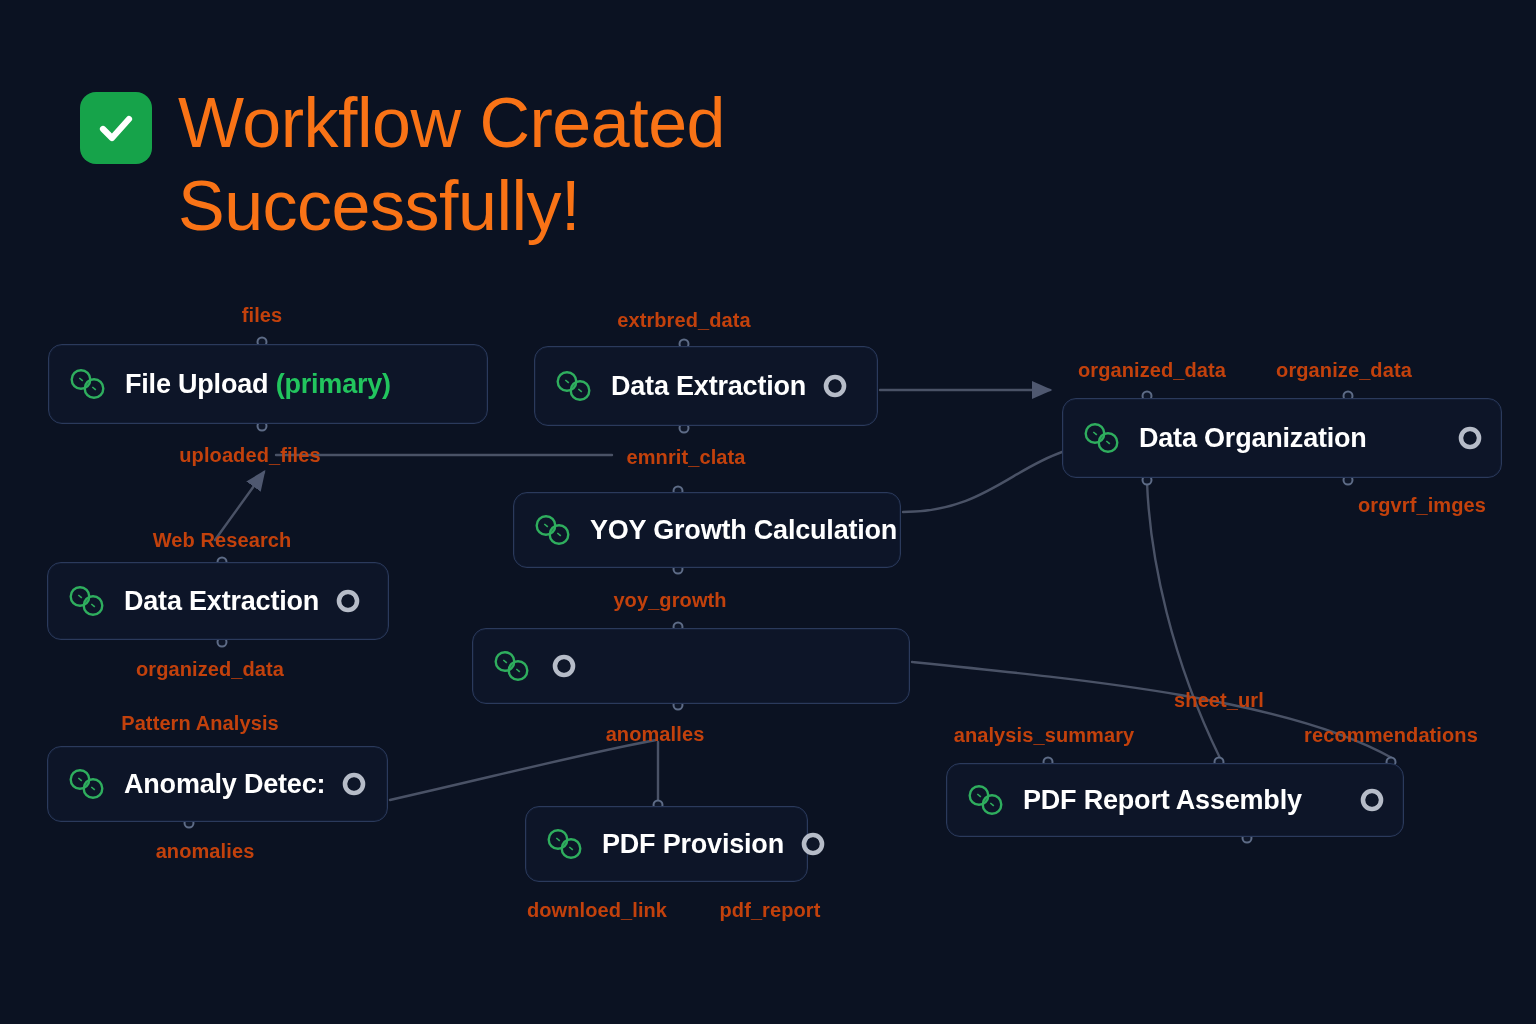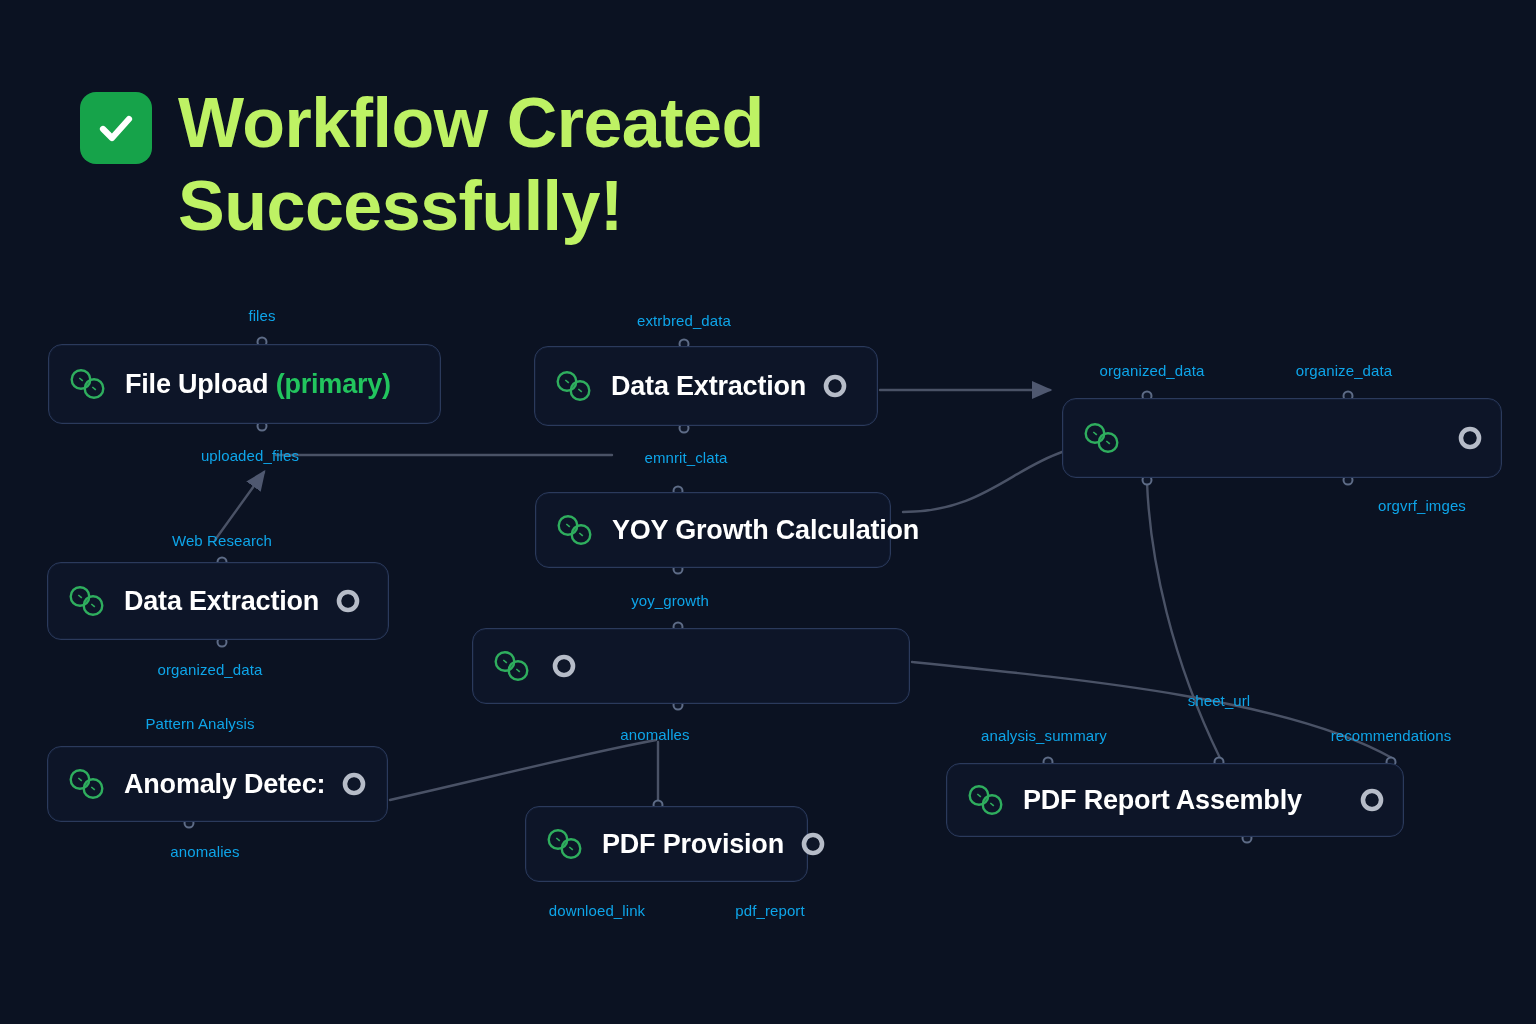--- a/index.html
+++ b/index.html
@@ -34,23 +34,23 @@
     border-radius: 16px;
     background: #16a34a;
     display: flex;
     align-items: center;
     justify-content: center;
     flex: 0 0 auto;
     margin-top: 10px;
   }
   #success-badge svg { display: block; }
   #headline {
-    color: #bef264;
+    color: #f97316;
     font-size: 70px;
-    font-weight: 700;
+    font-weight: 400;
     line-height: 1.18;
     letter-spacing: -0.5px;
     white-space: pre-line;
     max-width: 760px;
   }
 
   
   #edges {
     position: absolute;
     left: 0; top: 0;
@@ -90,23 +90,23 @@
     height: 11px;
     border-radius: 50%;
     background: #0e1628;
     border: 2.2px solid #5d6b86;
     transform: translate(-50%, -50%);
   }
 
   
   .plabel {
     position: absolute;
-    color: #0ea5e9;
-    font-size: 15px;
-    font-weight: 400;
+    color: #c2410c;
+    font-size: 20px;
+    font-weight: 700;
     white-space: nowrap;
     transform: translate(-50%, -50%);
     letter-spacing: 0.1px;
   }
 </style>
 </head>
 <body>
 
 <div id="canvas">
 
@@ -177,21 +177,21 @@
       <div class="plabel" style="left: 1044px; top: 735px;">analysis_summary</div>
       <div class="plabel" style="left: 1219px; top: 700px;">sheet_url</div>
       <div class="plabel" style="left: 1391px; top: 735px;">recommendations</div>
       <div class="plabel" style="left: 205px; top: 851px;">anomalies</div>
       <div class="plabel" style="left: 1247px; top: 822px;">final_summary</div>
       <div class="plabel" style="left: 597px; top: 910px;">downloed_link</div>
       <div class="plabel" style="left: 770px; top: 910px;">pdf_report</div>
     </div>
 
   <div id="node-layer">
-      <div class="node" style="left: 48px; top: 344px; width: 393px; height: 80px;">
+      <div class="node" style="left: 48px; top: 344px; width: 440px; height: 80px;">
         <span>
           <svg class="node-icon" width="44" height="34" viewBox="0 0 44 34">
             <circle cx="14" cy="12.5" r="9.3" fill="none" stroke="#2fae5e" stroke-width="2.4"></circle>
             <circle cx="27" cy="21.5" r="9.3" fill="none" stroke="#2fae5e" stroke-width="2.4"></circle>
             <path d="M12.3 11 L15.8 13.8" stroke="#2fae5e" stroke-width="1.6" fill="none"></path>
             <path d="M25.3 20 L28.8 22.8" stroke="#2fae5e" stroke-width="1.6" fill="none"></path>
           </svg>
         </span>
         <span class="node-title"><span>File Upload</span> <span class="primary"> (primary)</span></span>
       </div>
@@ -214,20 +214,21 @@
       </div>
       <div class="node" style="left: 1062px; top: 398px; width: 440px; height: 80px;">
         <span>
           <svg class="node-icon" width="44" height="34" viewBox="0 0 44 34">
             <circle cx="14" cy="12.5" r="9.3" fill="none" stroke="#2fae5e" stroke-width="2.4"></circle>
             <circle cx="27" cy="21.5" r="9.3" fill="none" stroke="#2fae5e" stroke-width="2.4"></circle>
             <path d="M12.3 11 L15.8 13.8" stroke="#2fae5e" stroke-width="1.6" fill="none"></path>
             <path d="M25.3 20 L28.8 22.8" stroke="#2fae5e" stroke-width="1.6" fill="none"></path>
           </svg>
         </span>
+        <span class="node-title"><span>Data Organization</span></span>
         <span class="node-spacer"></span>
         <span>
           <svg class="status-ring" width="26" height="26" viewBox="0 0 26 26">
             <circle cx="13" cy="13" r="9" fill="none" stroke="#b6bcc8" stroke-width="4.6"></circle>
             <circle cx="13" cy="13" r="6.2" fill="#0e1628"></circle>
           </svg>
         </span>
       </div>
       <div class="node" style="left: 47px; top: 562px; width: 342px; height: 78px;">
         <span>
@@ -239,21 +240,21 @@
           </svg>
         </span>
         <span class="node-title"><span>Data Extraction</span></span>
         <span>
           <svg class="status-ring" width="26" height="26" viewBox="0 0 26 26">
             <circle cx="13" cy="13" r="9" fill="none" stroke="#b6bcc8" stroke-width="4.6"></circle>
             <circle cx="13" cy="13" r="6.2" fill="#0e1628"></circle>
           </svg>
         </span>
       </div>
-      <div class="node" style="left: 513px; top: 492px; width: 356px; height: 76px; margin-left: 22px;">
+      <div class="node" style="left: 513px; top: 492px; width: 388px; height: 76px;">
         <span>
           <svg class="node-icon" width="44" height="34" viewBox="0 0 44 34">
             <circle cx="14" cy="12.5" r="9.3" fill="none" stroke="#2fae5e" stroke-width="2.4"></circle>
             <circle cx="27" cy="21.5" r="9.3" fill="none" stroke="#2fae5e" stroke-width="2.4"></circle>
             <path d="M12.3 11 L15.8 13.8" stroke="#2fae5e" stroke-width="1.6" fill="none"></path>
             <path d="M25.3 20 L28.8 22.8" stroke="#2fae5e" stroke-width="1.6" fill="none"></path>
           </svg>
         </span>
         <span class="node-title"><span>YOY Growth Calculation</span></span>
       </div>

